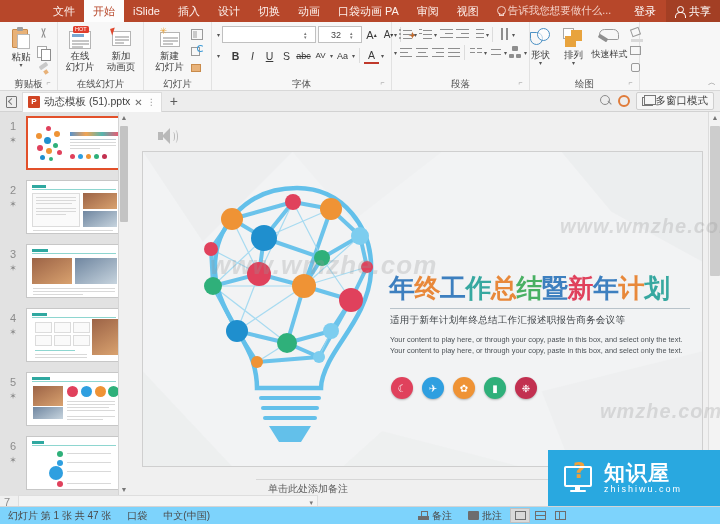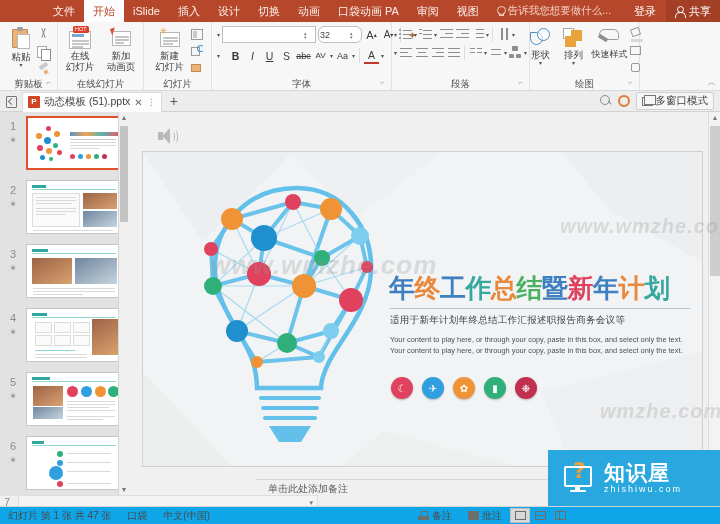--- a/index.html
+++ b/index.html
@@ -121,21 +121,21 @@
   }
   .sparkle { position: absolute; left: 2px; top: 0px; color: #e8a33d; font-size: 9px; line-height: 9px; z-index: 3; }
 
   
   .fontrow { display: flex; align-items: center; gap: 2px; height: 19px; }
   .f-select {
     height: 17px; background: #fff; border: 1px solid #c0c0c0; display: flex;
     align-items: center; justify-content: flex-end; padding-right: 2px; font-size: 9px; color: #444;
   }
   .f-name { width: 94px; }
-  .f-size { width: 44px; justify-content: space-between; padding-left: 1px; border-radius: 6px; }
+  .f-size { width: 44px; justify-content: space-between; padding-left: 12px; }
   .spin { display: flex; flex-direction: column; width: 9px; color: #777; font-size: 5px; line-height: 4px; }
   .tbtn {
     min-width: 15px; height: 16px; display: flex; align-items: center; justify-content: center;
     font-size: 10.5px; color: #3a3a3a; cursor: default;
   }
   .sep-v { width: 1px; height: 15px; background: #dcdcdc; margin: 0 2px; }
 
   
   .pico { width: 15px; height: 15px; position: relative; }
   .pico .ln { position: absolute; right: 1px; height: 1.4px; background: #8e8e8e; }
@@ -273,21 +273,21 @@
   }
 
   .right-scroll { position: absolute; right: 0; top: 0; width: 12px; height: 384px; background: #f3f3f3; border-left: 1px solid #dcdcdc; }
   .right-scroll .bar { position: absolute; left: 1px; top: 14px; width: 10px; height: 150px; background: #cdcdcd; border-radius: 1px; }
   .right-scroll .a { position: absolute; left: 0; width: 12px; height: 12px; text-align: center; font-size: 7px; color: #777; line-height: 12px; }
   .right-scroll .a.up { top: 0; } .right-scroll .a.dn { bottom: 0; }
 
   
   .statusbar {
     position: absolute; left: 0; bottom: 0; width: 720px; height: 18px;
-    background: #0ea5e9; border-top: 1px solid #d4d4d4;
+    background: #7dd3fc; border-top: 1px solid #d4d4d4;
     display: flex; align-items: center; font-size: 10px; color: #4a4a4a;
   }
   .sb-item { padding: 0 8px; white-space: nowrap; display: flex; align-items: center; gap: 3px; }
   .sb-right { margin-left: auto; display: flex; align-items: center; }
   .sb-btn { width: 20px; height: 15px; display: flex; align-items: center; justify-content: center; }
   .sb-btn.active { background: #d9d9d9; border: 1px solid #c0c0c0; }
   .vbox { width: 11px; height: 9px; border: 1.3px solid #6d6d6d; position: relative; }
   .vbox.v2::before { content:""; position:absolute; left:0; top:3px; right:0; height:1.3px; background:#6d6d6d; }
   .vbox.v3::before { content:""; position:absolute; left:3px; top:0; bottom:0; width:1.3px; background:#6d6d6d; }
   .notes-ico { width: 11px; height: 9px; position: relative; }

